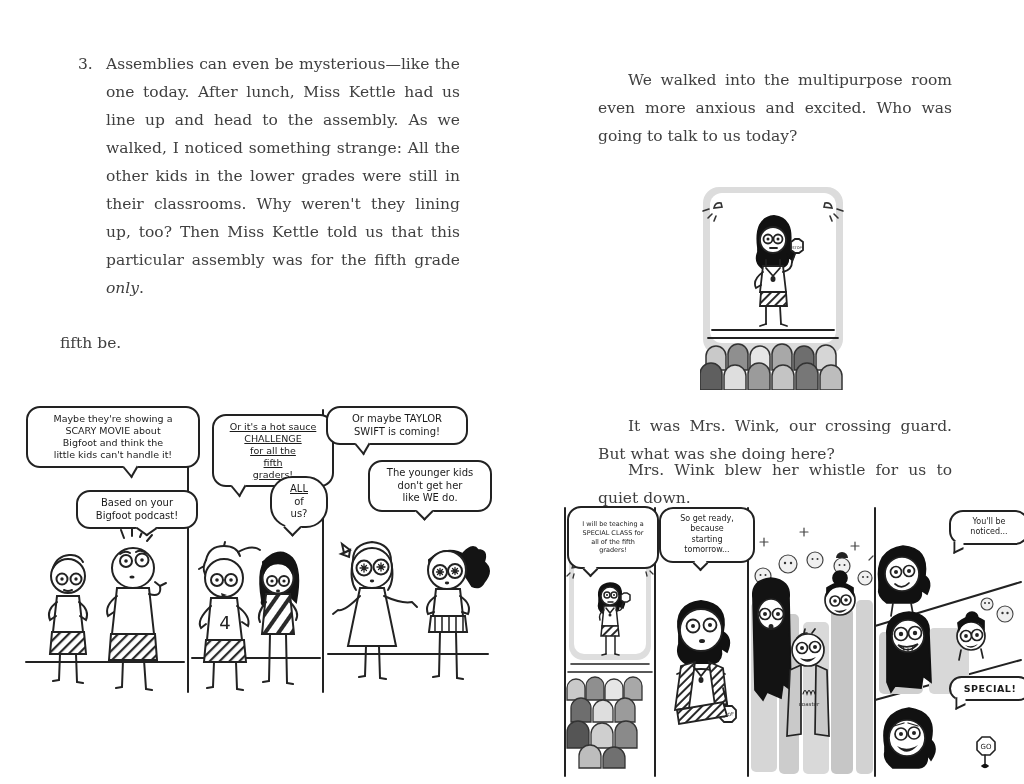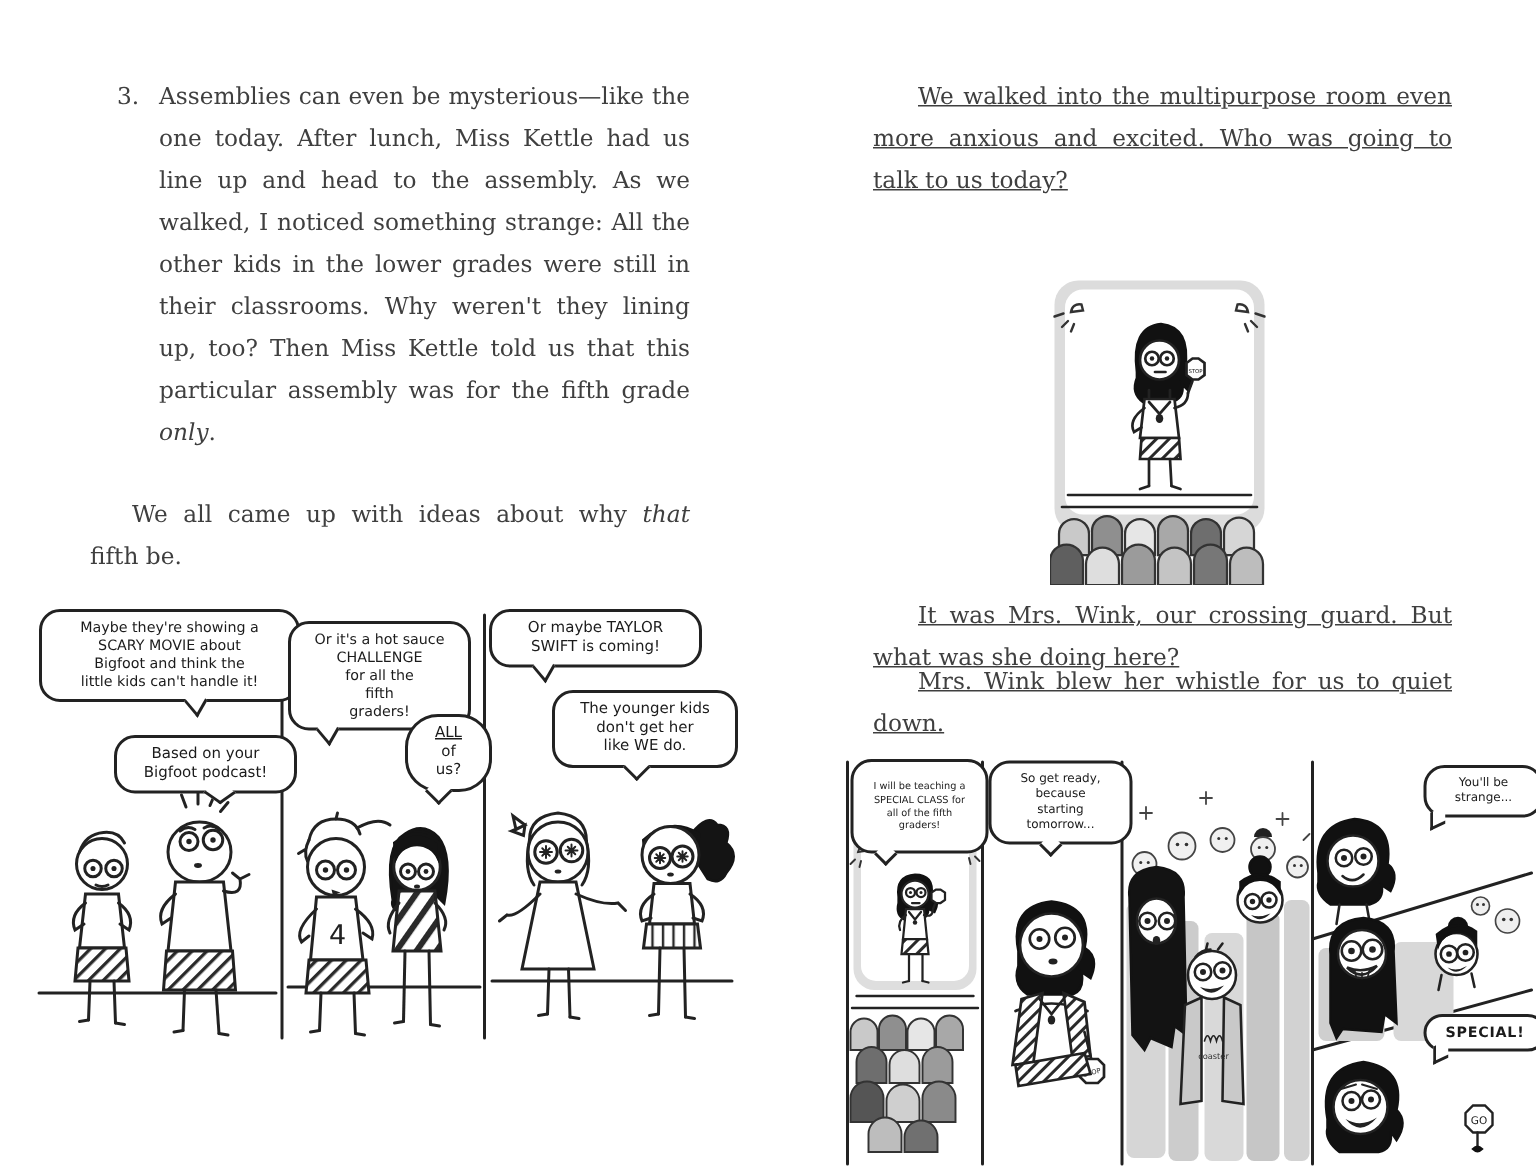--- a/index.html
+++ b/index.html
@@ -4,21 +4,21 @@
 <style>
   html,body{margin:0;padding:0;}
   body{width:1024px;height:784px;position:relative;background:#ffffff;overflow:hidden;
        font-family:"DejaVu Serif",serif;color:#3f3f3f;}
   .prose{font-size:15.5px;line-height:28px;text-align:justify;}
   .item{display:flex;}
   .num{flex:0 0 46px;padding-left:18px;box-sizing:border-box;}
   .itxt{flex:1;}
   .it{font-style:italic;}
   .jline{text-align:justify;text-align-last:justify;}
-  p.ind{text-indent:30px;margin:0;text-decoration:underline;}
+  p.ind{text-indent:30px;margin:16px;}
 
   .abs{position:absolute;}
   #left-text{left:60px;top:50px;width:400px;}
   #left-para{margin-top:27px;}
   #left-comic{left:20px;top:404px;width:472px;height:296px;}
   #right-p12{left:582px;top:50px;width:386px;}
   #stage{left:700px;top:184px;width:146px;height:206px;}
   #right-p3{left:582px;top:396px;width:386px;}
   #right-p4{left:582px;top:440px;width:386px;}
   #right-comic{left:557px;top:502px;width:467px;height:282px;}
@@ -39,21 +39,20 @@
 </style>
 </head>
 <body>
 
 <div id="left-text" class="abs prose">
   <div class="item">
     <div class="num">3.</div>
     <div class="itxt"><span>Assemblies can even be mysterious—like the one today. After lunch, Miss Kettle had us line up and head to the assembly. As we walked, I noticed something strange: All the other kids in the lower grades were still in their classrooms. Why weren't they lining up, too? Then Miss Kettle told us that this particular assembly was for the fifth grade </span><span class="it">only</span><span>.</span></div>
   </div>
   <div id="left-para">
-    <div class="jline"><span style="padding-left:28px;">We all came up with ideas about why </span><span class="it">that</span></div>
     <div>fifth be.</div>
   </div>
 </div>
 
 <div id="left-comic" class="abs">
   <svg viewBox="0 0 472 296" width="472" height="296">
     <defs>
       <pattern id="hatchA" width="7" height="7" patternTransform="rotate(45)" patternUnits="userSpaceOnUse">
         <rect width="7" height="7" fill="#fff"></rect>
           <line x1="1" y1="0" x2="1" y2="7" stroke="#2a2a2a" stroke-width="2.4"></line>
@@ -194,21 +193,21 @@
 Bigfoot podcast!</span>
     <span class="tail" style="left:62px;bottom:-8px;transform:rotate(-35deg) skewX(20deg);"></span>
   </div>
   <div class="bubble f95" style="left:6px;top:2px;width:156px;">
     <span class="bt">Maybe they're showing a
 SCARY MOVIE about
 Bigfoot and think the
 little kids can't handle it!</span>
     <span class="tail" style="left:96px;bottom:-8px;transform:rotate(-60deg) skewX(-20deg);"></span>
   </div>
-  <div class="bubble f95" style="left:172px;top:10px;width:104px;">
+  <div class="bubble f95" style="left:192px;top:10px;width:104px;text-decoration:underline;">
     <span class="bt">Or it's a hot sauce
 CHALLENGE
 for all the
 fifth
 graders!</span>
     <span class="tail" style="left:18px;bottom:-8px;transform:rotate(-60deg) skewX(-20deg);"></span>
   </div>
   <div class="bubble f10" style="left:250px;top:72px;width:40px;border-radius:22px;">
     <span class="u">ALL</span>
     <span class="bt">of
@@ -527,20 +526,20 @@
   </div>
   <div class="bubble f8" style="left:102px;top:5px;width:78px;">
     <span class="bt">So get ready,
 because
 starting
 tomorrow...</span>
     <span class="tail" style="left:34px;bottom:-8px;transform:rotate(-45deg);width:9px;height:9px;"></span>
   </div>
   <div class="bubble f8" style="left:392px;top:8px;width:62px;">
     <span class="bt">You'll be
-strange...</span>
+noticed...</span>
     <span class="tail" style="left:2px;bottom:-8px;transform:rotate(-25deg) skewX(-25deg);width:9px;height:9px;"></span>
   </div>
   <div class="bubble f9b" style="left:392px;top:174px;width:64px;">
     <span class="bt">SPECIAL!</span>
     <span class="tail" style="left:4px;bottom:-8px;transform:rotate(-25deg) skewX(-25deg);width:9px;height:9px;"></span>
   </div>
 </div>
 
 </body></html>

